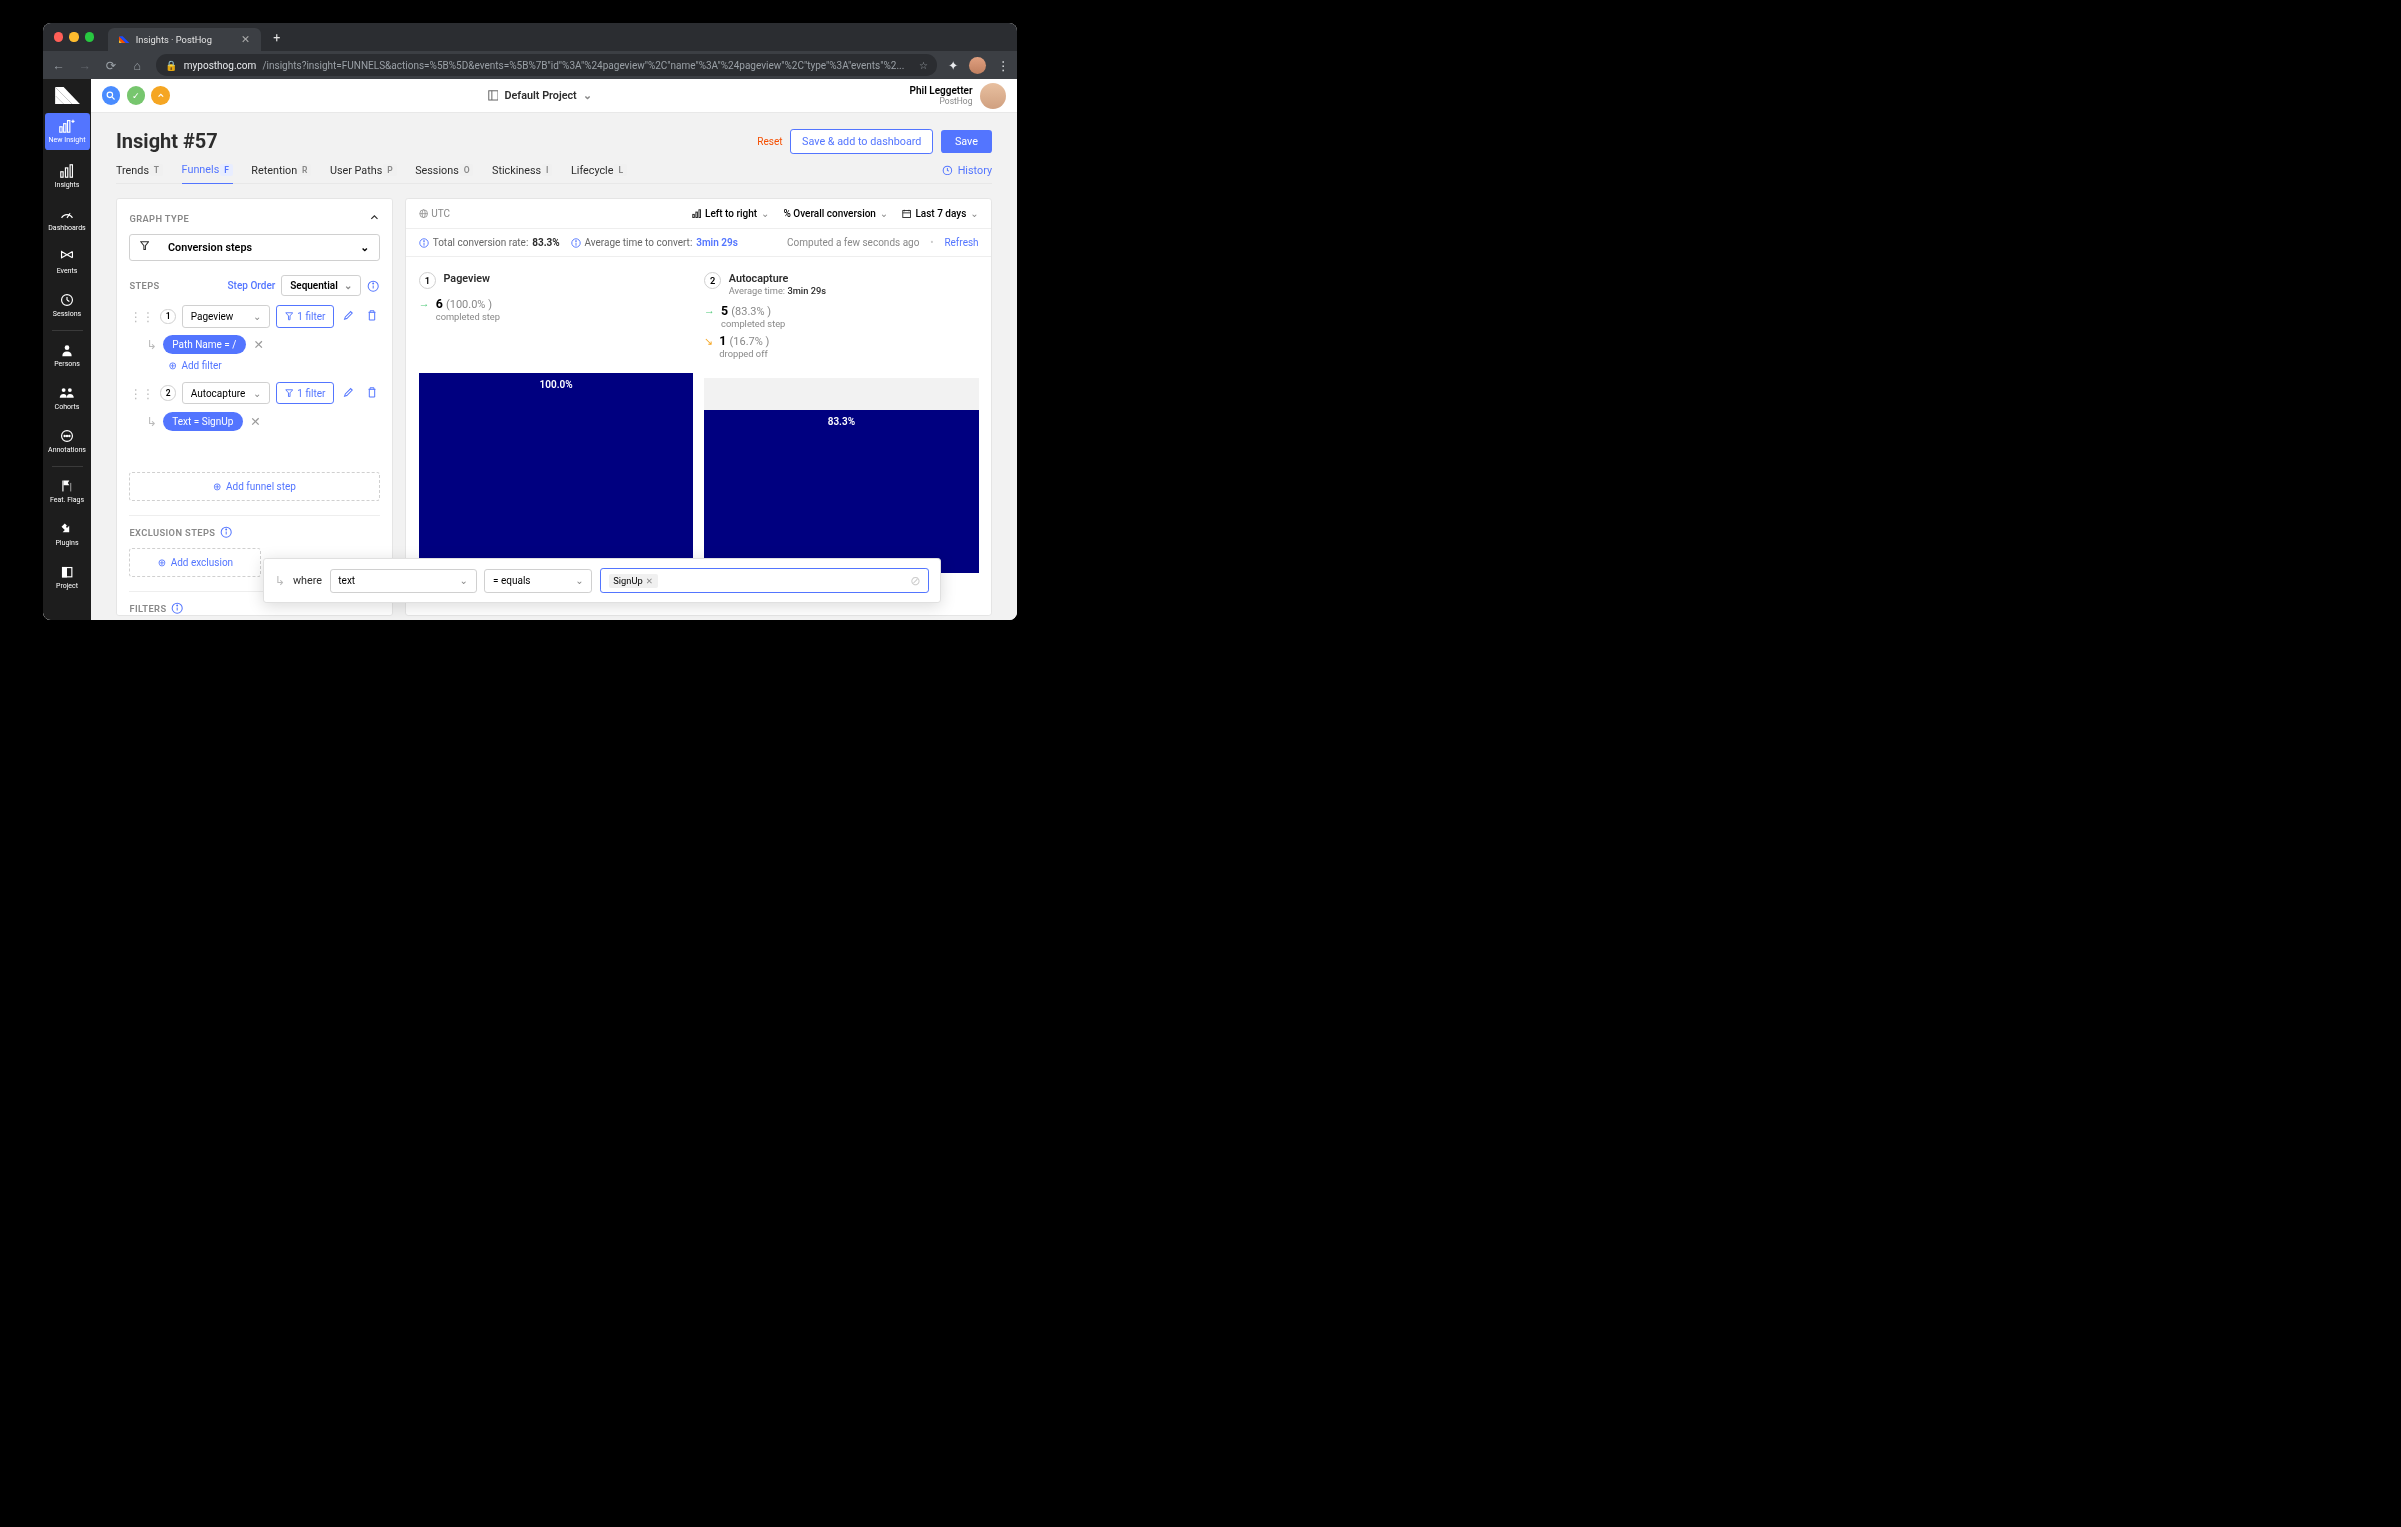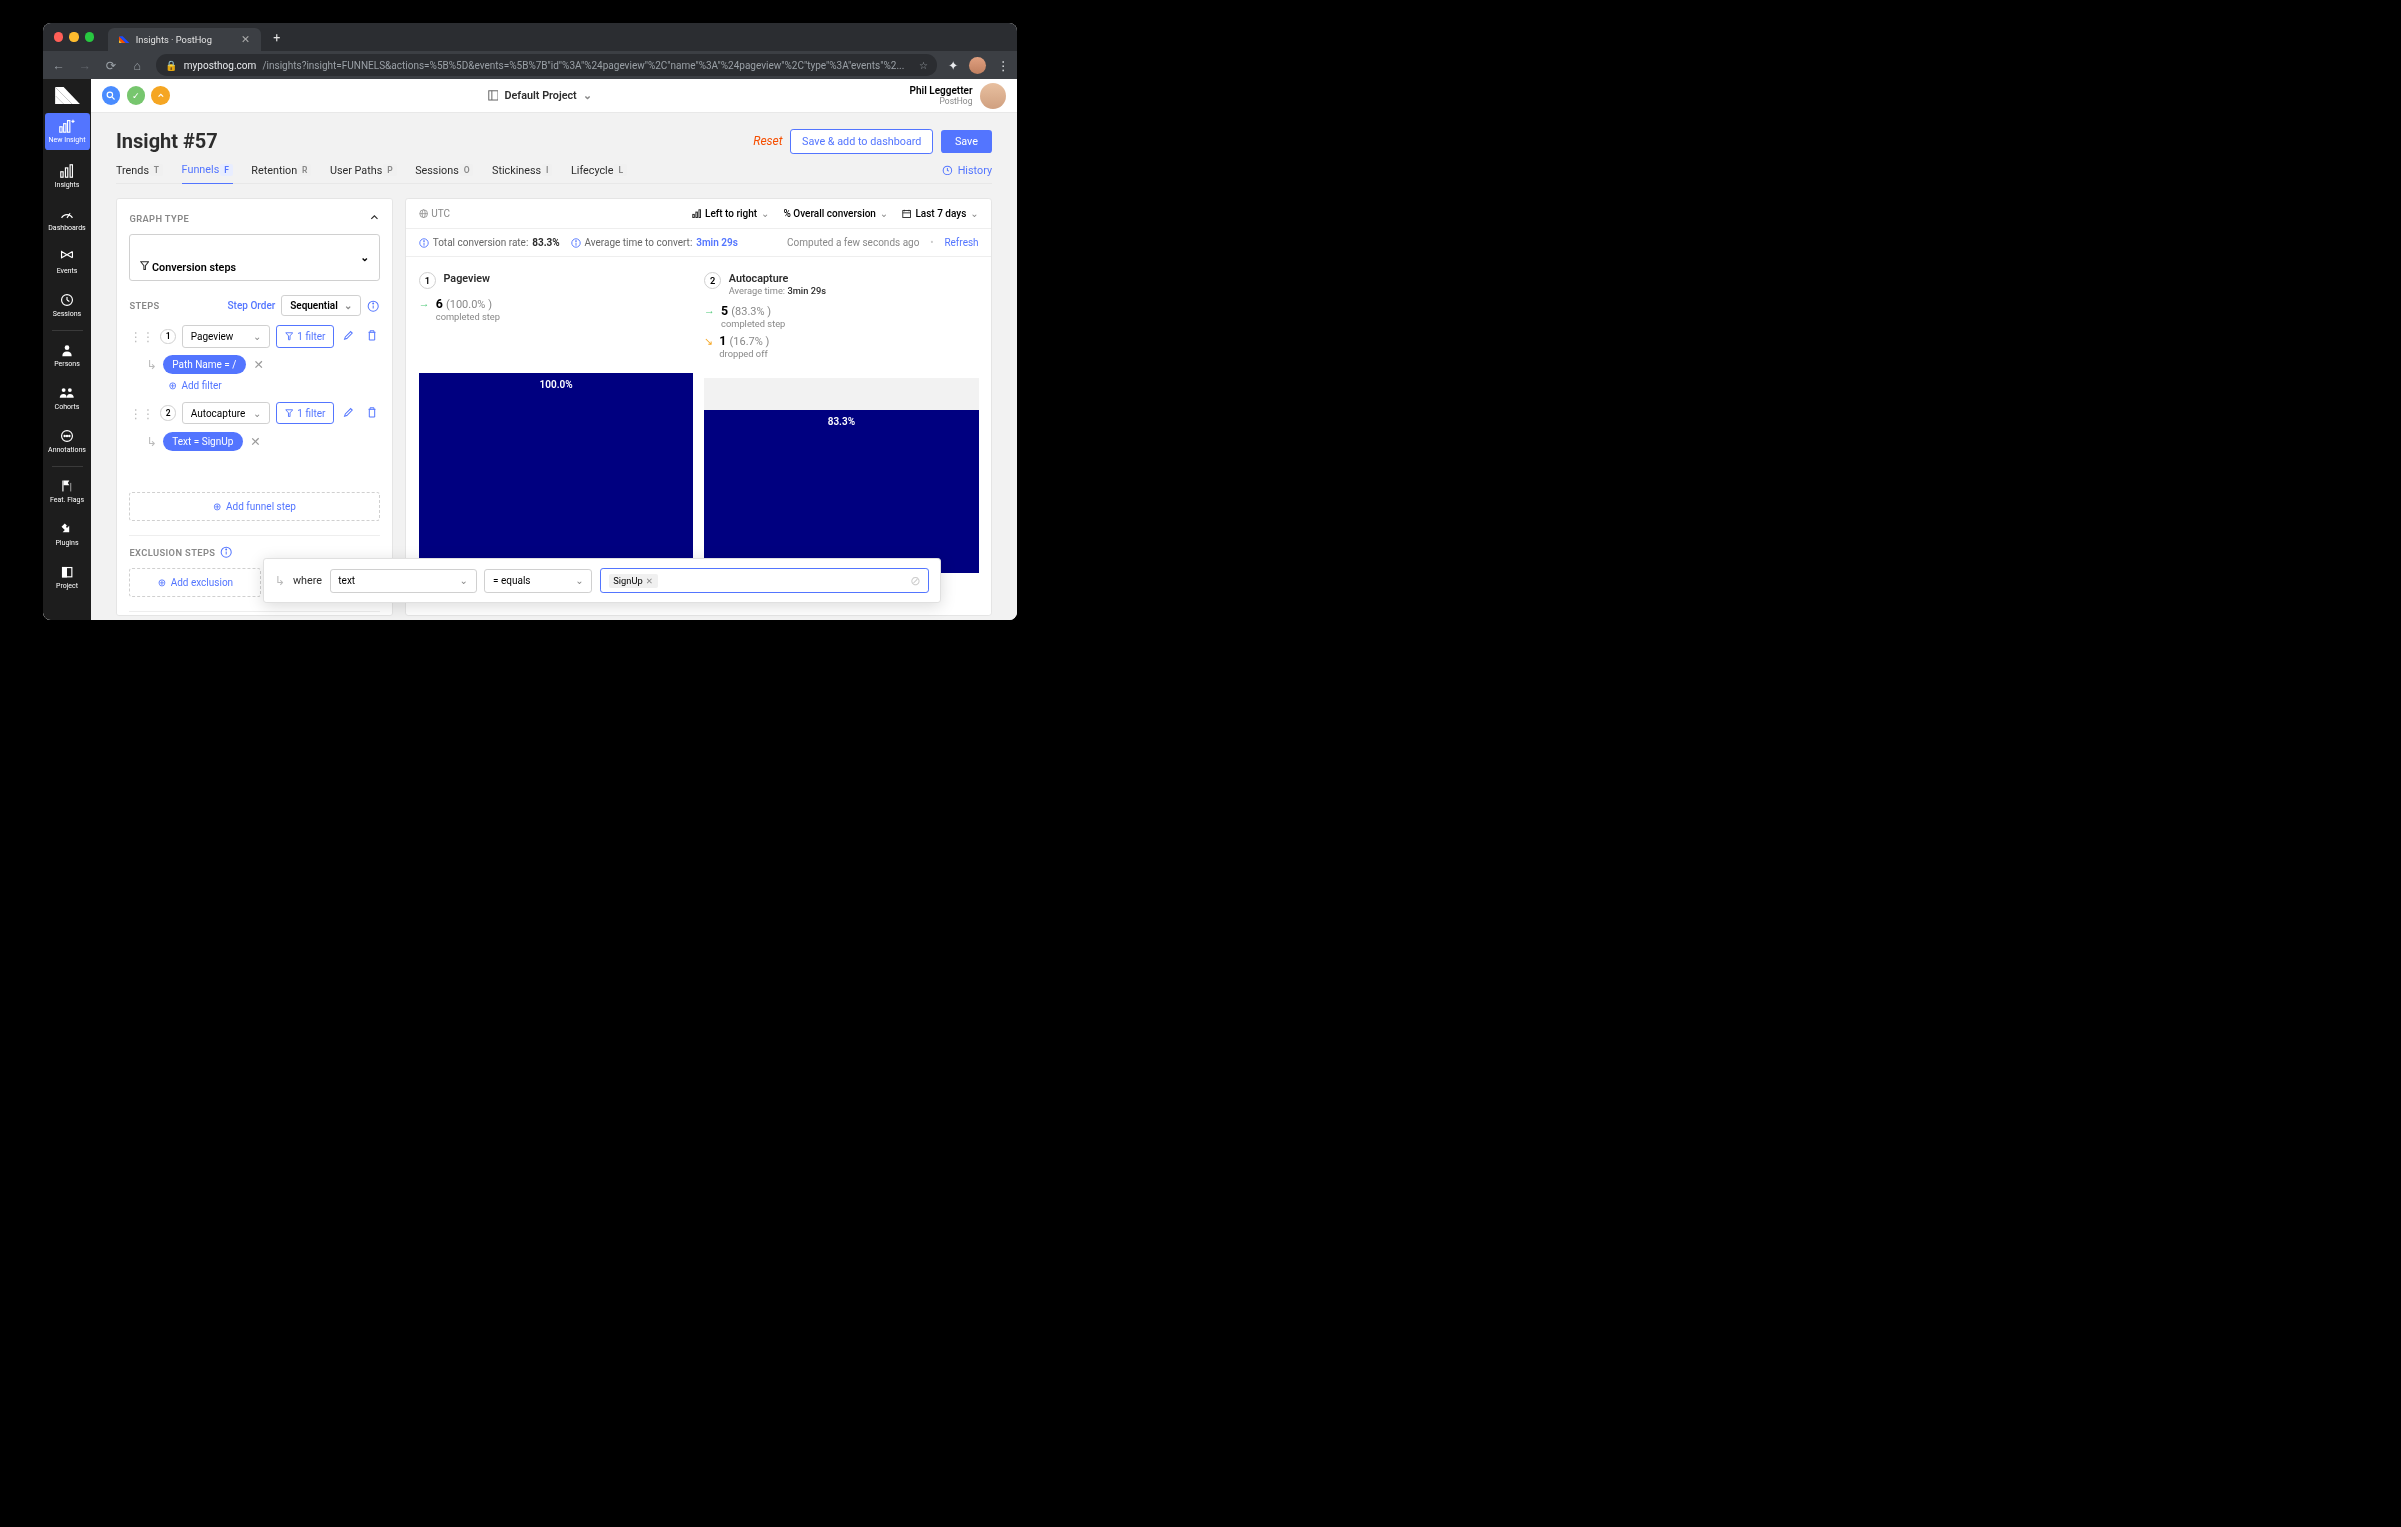--- a/index.html
+++ b/index.html
@@ -37,21 +37,21 @@
 .top-center{display:flex;align-items:center;gap:6.2px;font-size:10.8px;font-weight:600;color:#2d2d2d;}
 .top-right{display:flex;align-items:center;gap:7.7px;}
 .user-avatar{width:26px;height:26px;border-radius:50%;background:linear-gradient(#e8c0a0,#d0a080);}
 .user-info{text-align:right;}
 .user-name{font-size:10px;font-weight:600;}
 .user-org{font-size:8.5px;color:#888;}
 .content{flex:1;padding:15.5px 25px;overflow:hidden;position:relative;}
 .header-row{display:flex;justify-content:space-between;align-items:center;margin-bottom:3px;}
 .insight-title{font-size:20px;font-weight:700;color:#2d2d2d;}
 .header-actions{display:flex;gap:7.7px;align-items:center;}
-.btn-reset{color:#f54e00;font-size:12px;background:none;border:none;cursor:pointer;font-style:italic;}
+.btn-reset{color:#f54e00;font-size:10px;background:none;border:none;cursor:pointer;}
 .btn-outline{background:#fff;border:0.8px solid #5375ff;color:#5375ff;padding:5.4px 10.8px;border-radius:3.1px;font-size:10.8px;cursor:pointer;}
 .btn-primary{background:#5375ff;color:#fff;border:none;padding:5.4px 14px;border-radius:3.1px;font-size:10.8px;cursor:pointer;}
 .tabs-row{display:flex;gap:18.6px;align-items:center;border-bottom:0.8px solid #e8e8e8;padding-bottom:0;}
 .tab-item{display:flex;align-items:center;gap:1px;padding:6.2px 0;font-size:10.8px;color:#2d2d2d;cursor:pointer;}
 .tab-item.active{color:#5375ff;border-bottom:1.5px solid #5375ff;margin-bottom:-0.8px;}
 .tab-key{background:#e8edff;color:#5375ff;font-size:8.5px;padding:0.8px 3.9px;border-radius:2.3px;font-weight:600;}
 .tab-item:not(.active) .tab-key{background:#f0f0f0;color:#888;}
 .history-link{margin-left:auto;display:flex;align-items:center;gap:4.6px;color:#5375ff;font-size:10.8px;}
 .panels{display:flex;gap:12.4px;margin-top:14px;height:418px;}
 .panel-left{width:277px;background:#fff;border:0.8px solid #e5e5e5;border-radius:3.1px;padding:12.4px;overflow-y:auto;}
@@ -356,21 +356,21 @@
           <div class="panels">
 
             <div class="panel-left">
               <div class="gtype-row">
                 <span class="section-label">GRAPH TYPE</span>
                 <span class="chevron-icon"><svg width="10.8" height="10.8" viewBox="0 0 14 14" fill="none" stroke="#2d2d2d" stroke-width="1.5">
                       <polyline points="3,9 7,5 11,9"></polyline>
                     </svg></span>
               </div>
               <div class="dropdown">
-                <span style="display:flex;gap:3px;margin-top:20px;">
+                <span style="display:flex;gap:19px;">
                     <svg width="9.3" height="9.3" viewBox="0 0 12 12" fill="none" stroke="#2d2d2d" stroke-width="1.3">
                       <path d="M1 1 L11 1 L7 6 L7 11 L5 11 L5 6 Z"></path>
                     </svg>
                     <span>Conversion steps</span>
                   </span>
                 <span>⌄</span>
               </div>
 
               <div class="steps-row">
                 <span class="section-label">STEPS</span>

